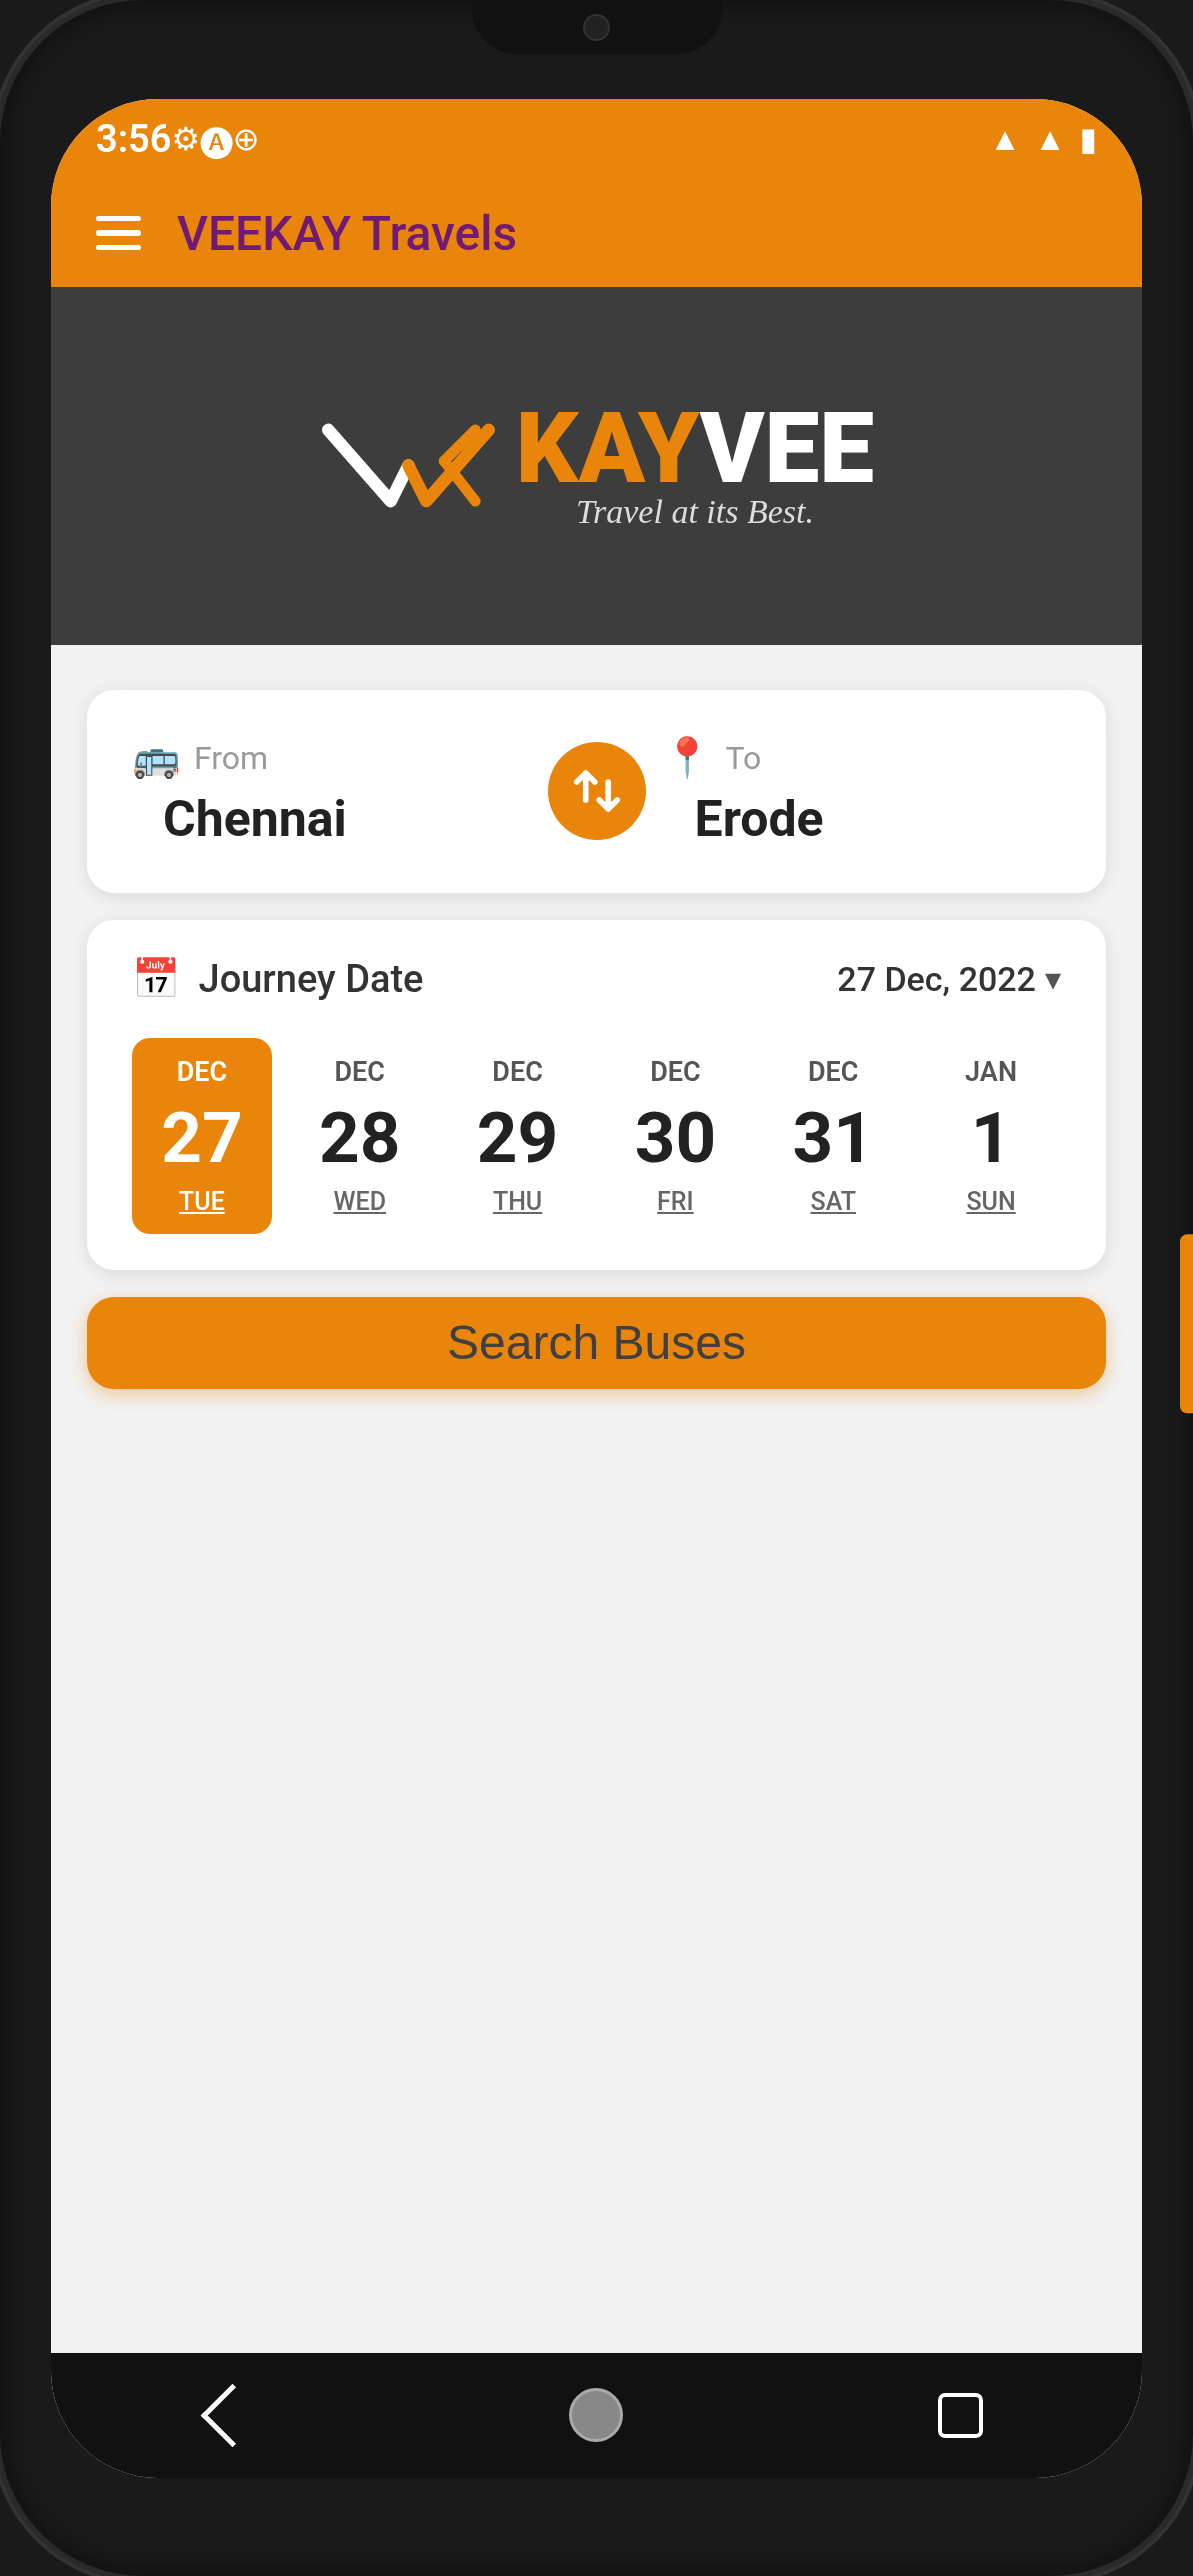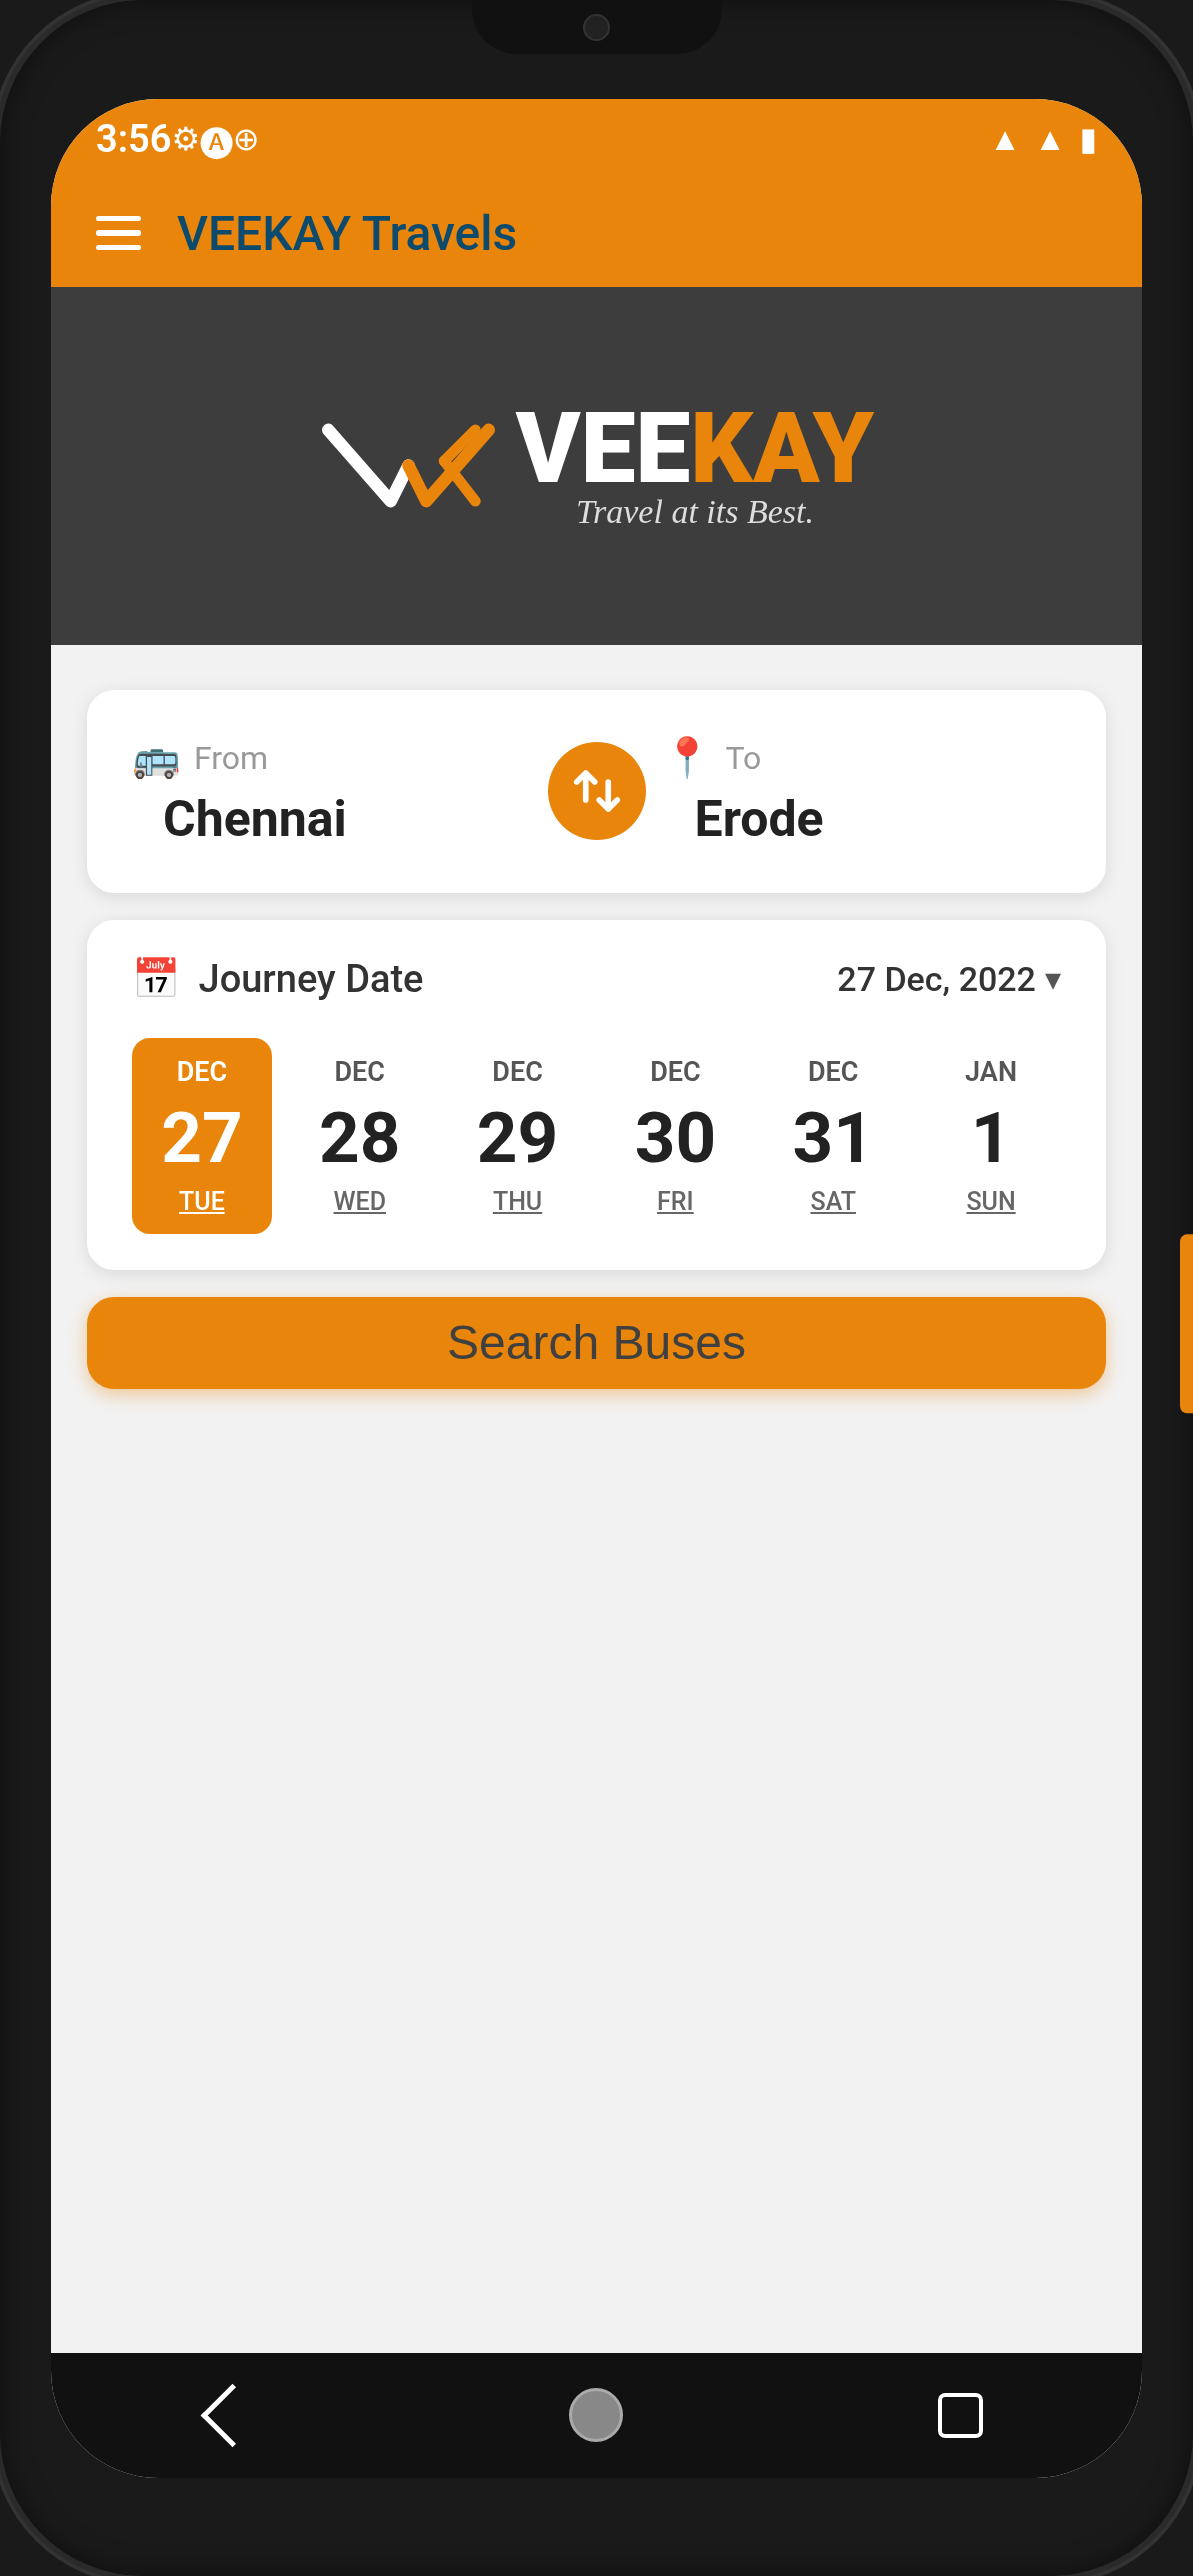--- a/index.html
+++ b/index.html
@@ -121,21 +121,21 @@
 
     .hamburger-icon span {
       display: block;
       width: 45px;
       height: 5.4px;
       background: white;
       border-radius: 2.7px;
     }
 
     .app-title {
-      color: #0c4a6e;
+      color: #701a75;
       font-size: 48px;
       font-weight: 500;
     }
 
     
     .logo-section {
       background: #3d3d3d;
       height: 358px;
       display: flex;
       align-items: center;
@@ -451,22 +451,22 @@
 
           <polyline points="10,20 80,100 100,60" fill="none" stroke="white" stroke-width="14" stroke-linejoin="round" stroke-linecap="round"></polyline>
           <polyline points="100,60 120,100 190,20" fill="none" stroke="#E8850A" stroke-width="14" stroke-linejoin="round" stroke-linecap="round"></polyline>
 
           <line x1="140" y1="55" x2="175" y2="20" stroke="#E8850A" stroke-width="12" stroke-linecap="round"></line>
           <line x1="140" y1="55" x2="175" y2="100" stroke="#E8850A" stroke-width="12" stroke-linecap="round"></line>
         </svg>
 
         <div class="logo-text-container">
           <div style="display:flex; align-items:baseline;">
+            <span class="logo-text logo-kay">KAY</span>
             <span class="logo-text logo-vee">VEE</span>
-            <span class="logo-text logo-kay">KAY</span>
           </div>
           <span class="logo-tagline">Travel at its Best.</span>
         </div>
       </div>
     </div>
 
     <div class="main-content">
 
       <div class="journey-card">
         <div class="journey-route">

